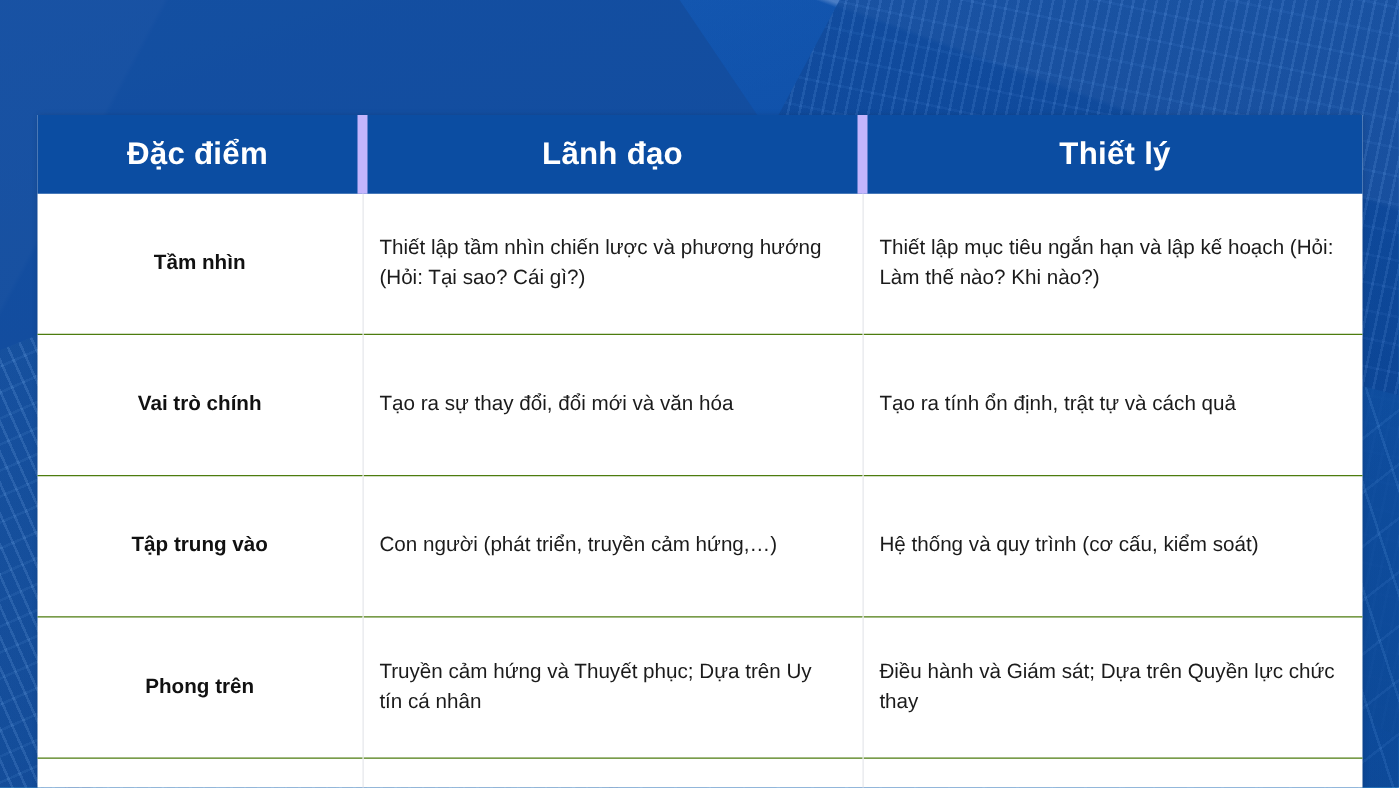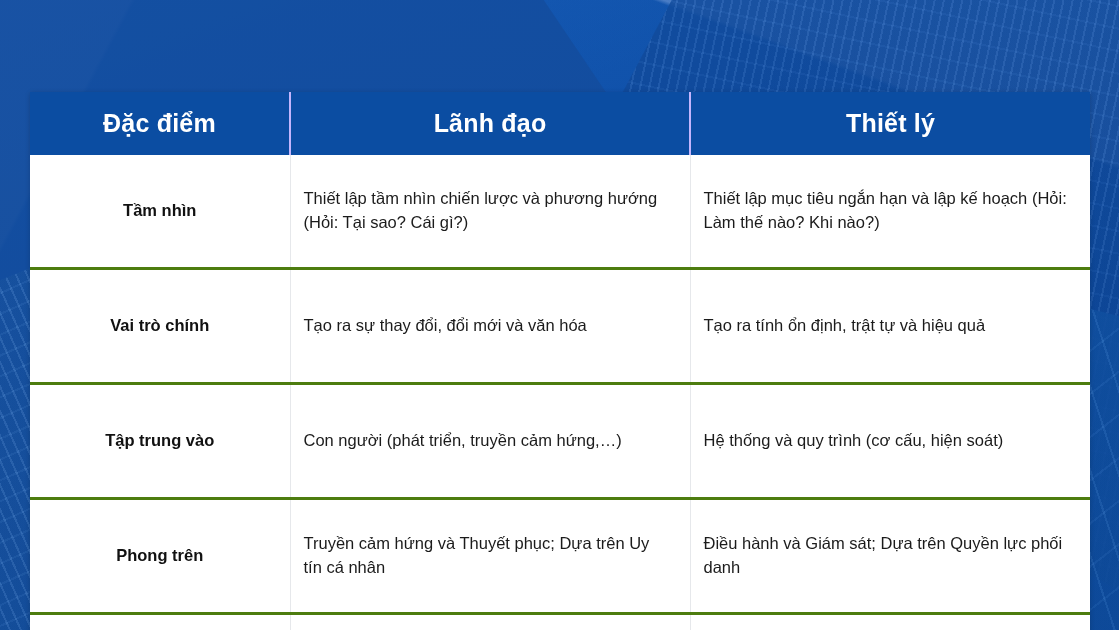--- a/index.html
+++ b/index.html
@@ -131,25 +131,25 @@
     color: #ffffff;
     font-size: 25px;
     font-weight: bold;
     height: 63px;
     padding: 0 12px;
     text-align: center;
     vertical-align: middle;
     letter-spacing: 0.2px;
   }
   thead th + th {
-    border-left: 2px solid #c4b5fd;
+    border-left: 8px solid #c4b5fd;
   }
 
   tbody td {
-    border-top: 3px solid #4d7c0f;
+    border-top: 1px solid #4d7c0f;
     vertical-align: middle;
     color: #1b1b1b;
     font-size: 16.5px;
     line-height: 1.45;
   }
   tbody tr:first-child td { border-top: none; }
   tbody td.feature {
     text-align: center;
     font-weight: bold;
     font-size: 16.5px;
@@ -190,31 +190,31 @@
       </thead>
       <tbody>
         <tr class="tall">
           <td class="feature">Tầm nhìn</td>
           <td class="body-cell">Thiết lập tầm nhìn chiến lược và phương hướng (Hỏi: Tại sao? Cái gì?)</td>
           <td class="body-cell">Thiết lập mục tiêu ngắn hạn và lập kế hoạch (Hỏi: Làm thế nào? Khi nào?)</td>
         </tr>
         <tr class="tall">
           <td class="feature">Vai trò chính</td>
           <td class="body-cell">Tạo ra sự thay đổi, đổi mới và văn hóa</td>
-          <td class="body-cell">Tạo ra tính ổn định, trật tự và hiệu quả</td>
+          <td class="body-cell">Tạo ra tính ổn định, trật tự và cách quả</td>
         </tr>
         <tr class="tall">
           <td class="feature">Tập trung vào</td>
           <td class="body-cell">Con người (phát triển, truyền cảm hứng,…)</td>
-          <td class="body-cell">Hệ thống và quy trình (cơ cấu, hiện soát)</td>
+          <td class="body-cell">Hệ thống và quy trình (cơ cấu, kiểm soát)</td>
         </tr>
         <tr class="tall">
           <td class="feature">Phong trên</td>
           <td class="body-cell">Truyền cảm hứng và Thuyết phục; Dựa trên Uy tín cá nhân</td>
-          <td class="body-cell">Điều hành và Giám sát; Dựa trên Quyền lực phối danh</td>
+          <td class="body-cell">Điều hành và Giám sát; Dựa trên Quyền lực chức thay</td>
         </tr>
         <tr class="tall">
           <td class="feature">Ảnh hưởng</td>
           <td class="body-cell">Khuyến khích sự cam kết và tự nguyện</td>
           <td class="body-cell">Đảm bảo sự tuân thủ và trách nhiệm</td>
         </tr>
       </tbody>
     </table>
   </div>
 

